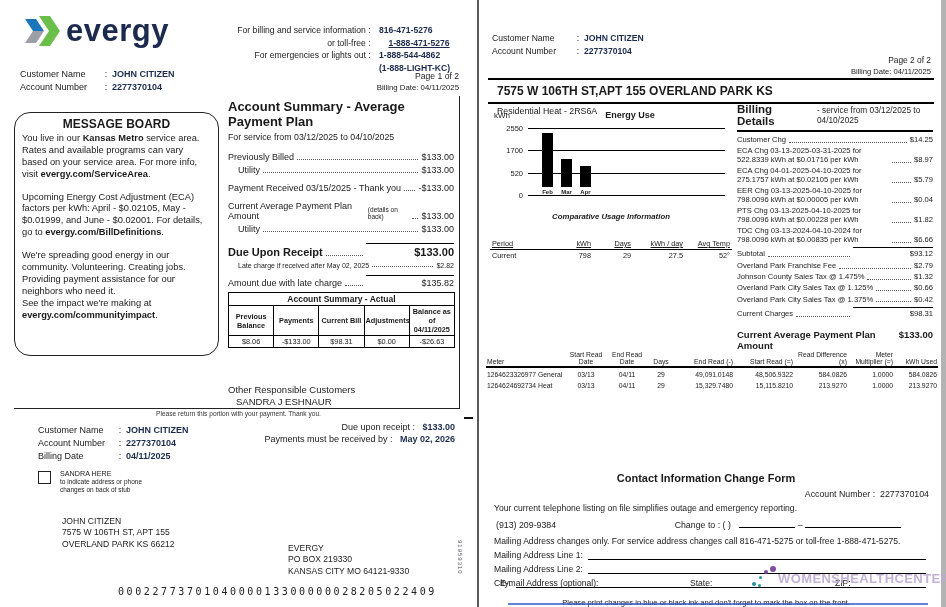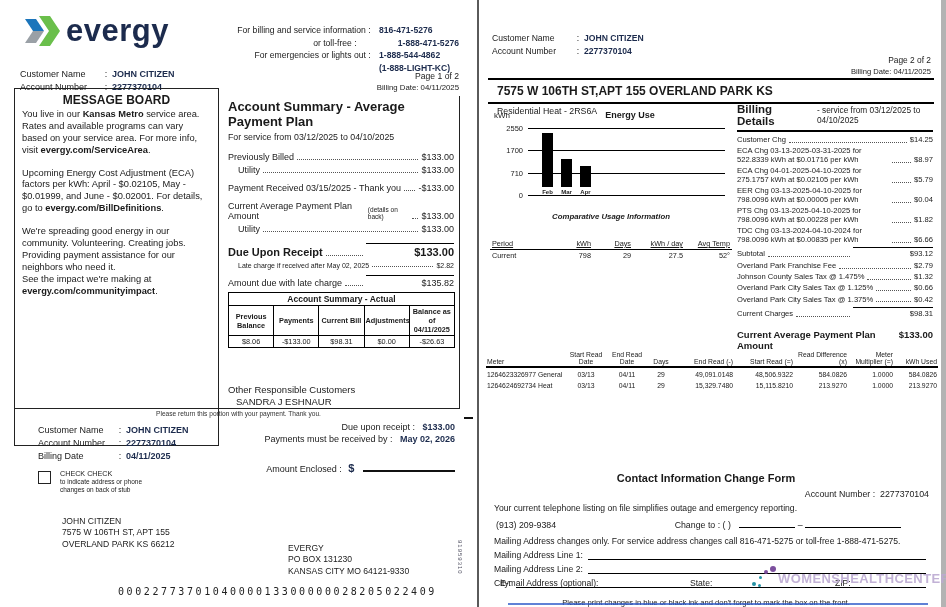--- a/index.html
+++ b/index.html
@@ -78,21 +78,21 @@
         <polygon points="11,19 22,19 14,31 3,31" fill="#9aa0a6"></polygon>
         <polygon points="17,4 28,4 38,19 28,34 17,34 27,19" fill="#6abf4b"></polygon>
       </svg>
       <span style="font-size:31px;font-weight:bold;color:#1c2b4d;letter-spacing:0.5px;margin-left:2px;">evergy</span>
     </div>
 
     <div class="abs" style="right:18px;top:24px;font-size:8.6px;line-height:12.5px;text-align:right;">
       <div><span>For billing and service information :</span>
            <span class="navy" style="display:inline-block;width:80px;text-align:left;margin-left:6px;">816-471-5276</span></div>
       <div><span>or toll-free :</span>
-           <span class="navy" style="display:inline-block;width:80px;text-align:right;margin-left:20px;">1-888-471-5276</span></div>
+           <span class="navy" style="display:inline-block;width:80px;text-align:center;margin-left:6px;text-decoration:underline;">1-888-471-5276</span></div>
       <div><span>For emergencies or lights out :</span>
            <span class="navy" style="display:inline-block;width:80px;text-align:left;margin-left:6px;">1-888-544-4862</span></div>
       <div><span class="navy" style="display:inline-block;width:80px;text-align:left;">(1-888-LIGHT-KC)</span></div>
     </div>
 
     <div class="abs" style="left:20px;top:68px;">
       <div class="kv">
           <span class="k">Customer Name</span>
           <span class="c">:</span>
           <span class="navy">JOHN CITIZEN</span>
@@ -101,21 +101,21 @@
           <span class="k">Account Number</span>
           <span class="c">:</span>
           <span class="navy">2277370104</span>
         </div>
     </div>
     <div class="abs rt" style="right:18px;top:70px;font-size:8.6px;line-height:12px;">
       <div>Page 1 of 2</div>
       <div style="font-size:7.8px;">Billing Date: 04/11/2025</div>
     </div>
 
-    <div class="abs mb-box" style="left:14px;top:88px;width:205px;height:358px;">
+    <div class="abs mb-box" style="left:14px;top:112px;width:205px;height:244px;border-radius:16px;">
       <div class="mb-title">MESSAGE BOARD</div>
       <p class="mb-p"><span>You live in our </span><b>Kansas Metro</b><span> service area. Rates and available programs can vary based on your service area. For more info, visit </span><b>evergy.com/ServiceArea</b><span>.</span></p>
       <p class="mb-p"><span>Upcoming Energy Cost Adjustment (ECA) factors per kWh: April - $0.02105, May - $0.01999, and June - $0.02001. For details, go to </span><b>evergy.com/BillDefinitions</b><span>.</span></p>
       <p class="mb-p"><span>We're spreading good energy in our community. Volunteering. Creating jobs. Providing payment assistance for our neighbors who need it.</span><br><span>See the impact we're making at </span><b>evergy.com/communityimpact</b><span>.</span></p>
     </div>
 
     <div class="abs" style="left:459px;top:96px;width:1px;height:312px;background:#222;"></div>
     <div class="abs" style="left:14px;top:408px;width:446px;height:1px;background:#222;"></div>
 
     <div class="abs" style="left:228px;top:99px;width:226px;">
@@ -209,44 +209,41 @@
       <div class="kv">
           <span class="k" style="width:76px">Billing Date</span>
           <span class="c">:</span>
           <span class="navy">04/11/2025</span>
         </div>
     </div>
 
     <div class="abs" style="left:38px;top:469px;display:flex;">
       <span style="width:11px;height:11px;border:1.5px solid #222;display:inline-block;margin-top:2px;"></span>
       <span style="margin-left:9px;">
-        <div style="font-size:7.2px;">CHECK CHECK</div>
+        <div style="font-size:7.2px;">SANDRA HERE</div>
         <div style="font-size:6.5px;line-height:1.2;"><span>to indicate address or phone</span><br><span>changes on back of stub</span></div>
       </span>
     </div>
 
     <div class="abs" style="right:22px;top:422px;text-align:right;font-size:9px;">
       <div style="margin-bottom:2px;"><span>Due upon receipt :</span>
         <span class="navy" style="margin-left:5px;">$133.00</span></div>
       <div style="margin-bottom:16px;"><span>Payments must be received by :</span>
         <span class="navy" style="margin-left:5px;">May 02, 2026</span></div>
-      <div><span>Amount Enclosed :</span>
-        <span class="navy" style="font-size:11px;margin-left:4px;">$</span>
-        <span style="display:inline-block;width:92px;border-bottom:2.2px solid #111;height:10px;margin-left:6px;"></span></div>
     </div>
 
     <div class="abs" style="left:62px;top:516px;font-size:8.6px;line-height:1.32;color:#222;">
       <div>JOHN CITIZEN</div>
       <div>7575 W 106TH ST, APT 155</div>
       <div>OVERLAND PARK KS 66212</div>
     </div>
 
     <div class="abs" style="left:288px;top:543px;font-size:8.6px;line-height:1.32;color:#222;">
       <div>EVERGY</div>
-      <div>PO BOX 131230</div>
+      <div>PO BOX 219330</div>
       <div>KANSAS CITY MO 64121-9330</div>
     </div>
 
     <div class="abs scan" style="left:118px;top:586px;">0002277370104000013300000028205022409</div>
   </div>
 
   <div class="abs" style="left:477px;top:0;width:2px;height:607px;background:#5a5a5a;"></div>
   <div class="abs" style="left:464px;top:417px;width:9px;height:2px;background:#111;"></div>
   <div class="abs vcode" style="left:457px;top:540px;">91959310</div>
   <div class="abs" style="left:941px;top:0;width:5px;height:607px;background:#b3b3b3;"></div>
@@ -290,21 +287,21 @@
           <div class="bar-cell">
             <div class="bar" style="height: 28px; background: rgb(0, 0, 0);"></div>
             <div class="bar-label">Mar</div>
           </div>
           <div class="bar-cell">
             <div class="bar" style="height: 21px; background: rgb(0, 0, 0);"></div>
             <div class="bar-label">Apr</div>
           </div>
         </div>
     <span class="ytick" style="top: 67px;">0</span>
-        <span class="ytick" style="top: 44.6667px;">710</span>
+        <span class="ytick" style="top: 44.6667px;">520</span>
         <span class="ytick" style="top: 22.3333px;">1700</span>
         <span class="ytick" style="top: 0px;">2550</span>
       </div>
 
     <div class="abs" style="left:10px;top:212px;width:242px;">
       <div style="font-size:7.8px;font-weight:bold;text-align:center;margin-bottom:18px;font-style:italic;">Comparative Usage Information</div>
       <table class="usetab">
         <colgroup>
             <col style="width:58px">
             <col style="width:45px">

